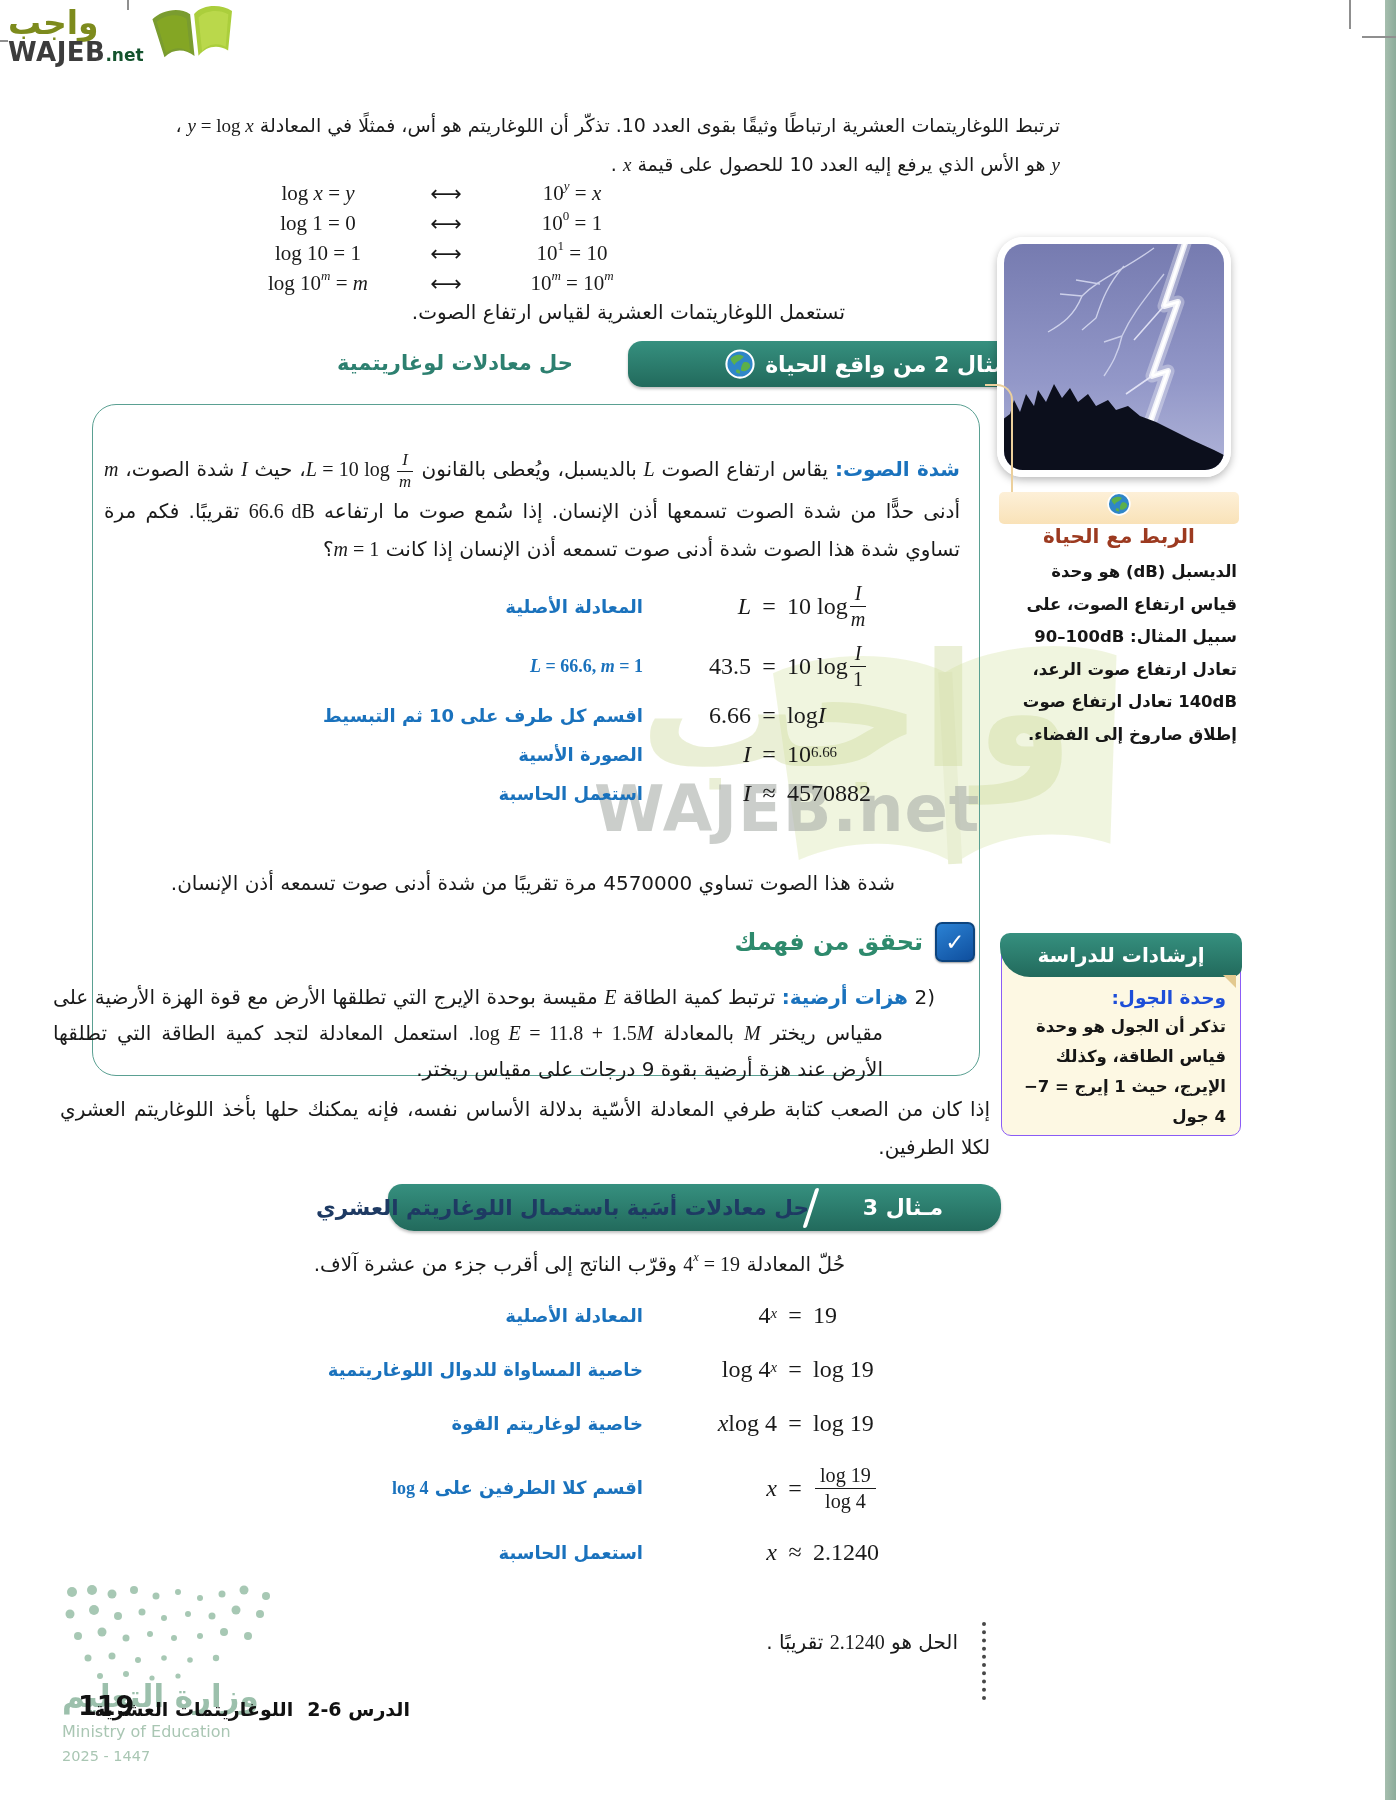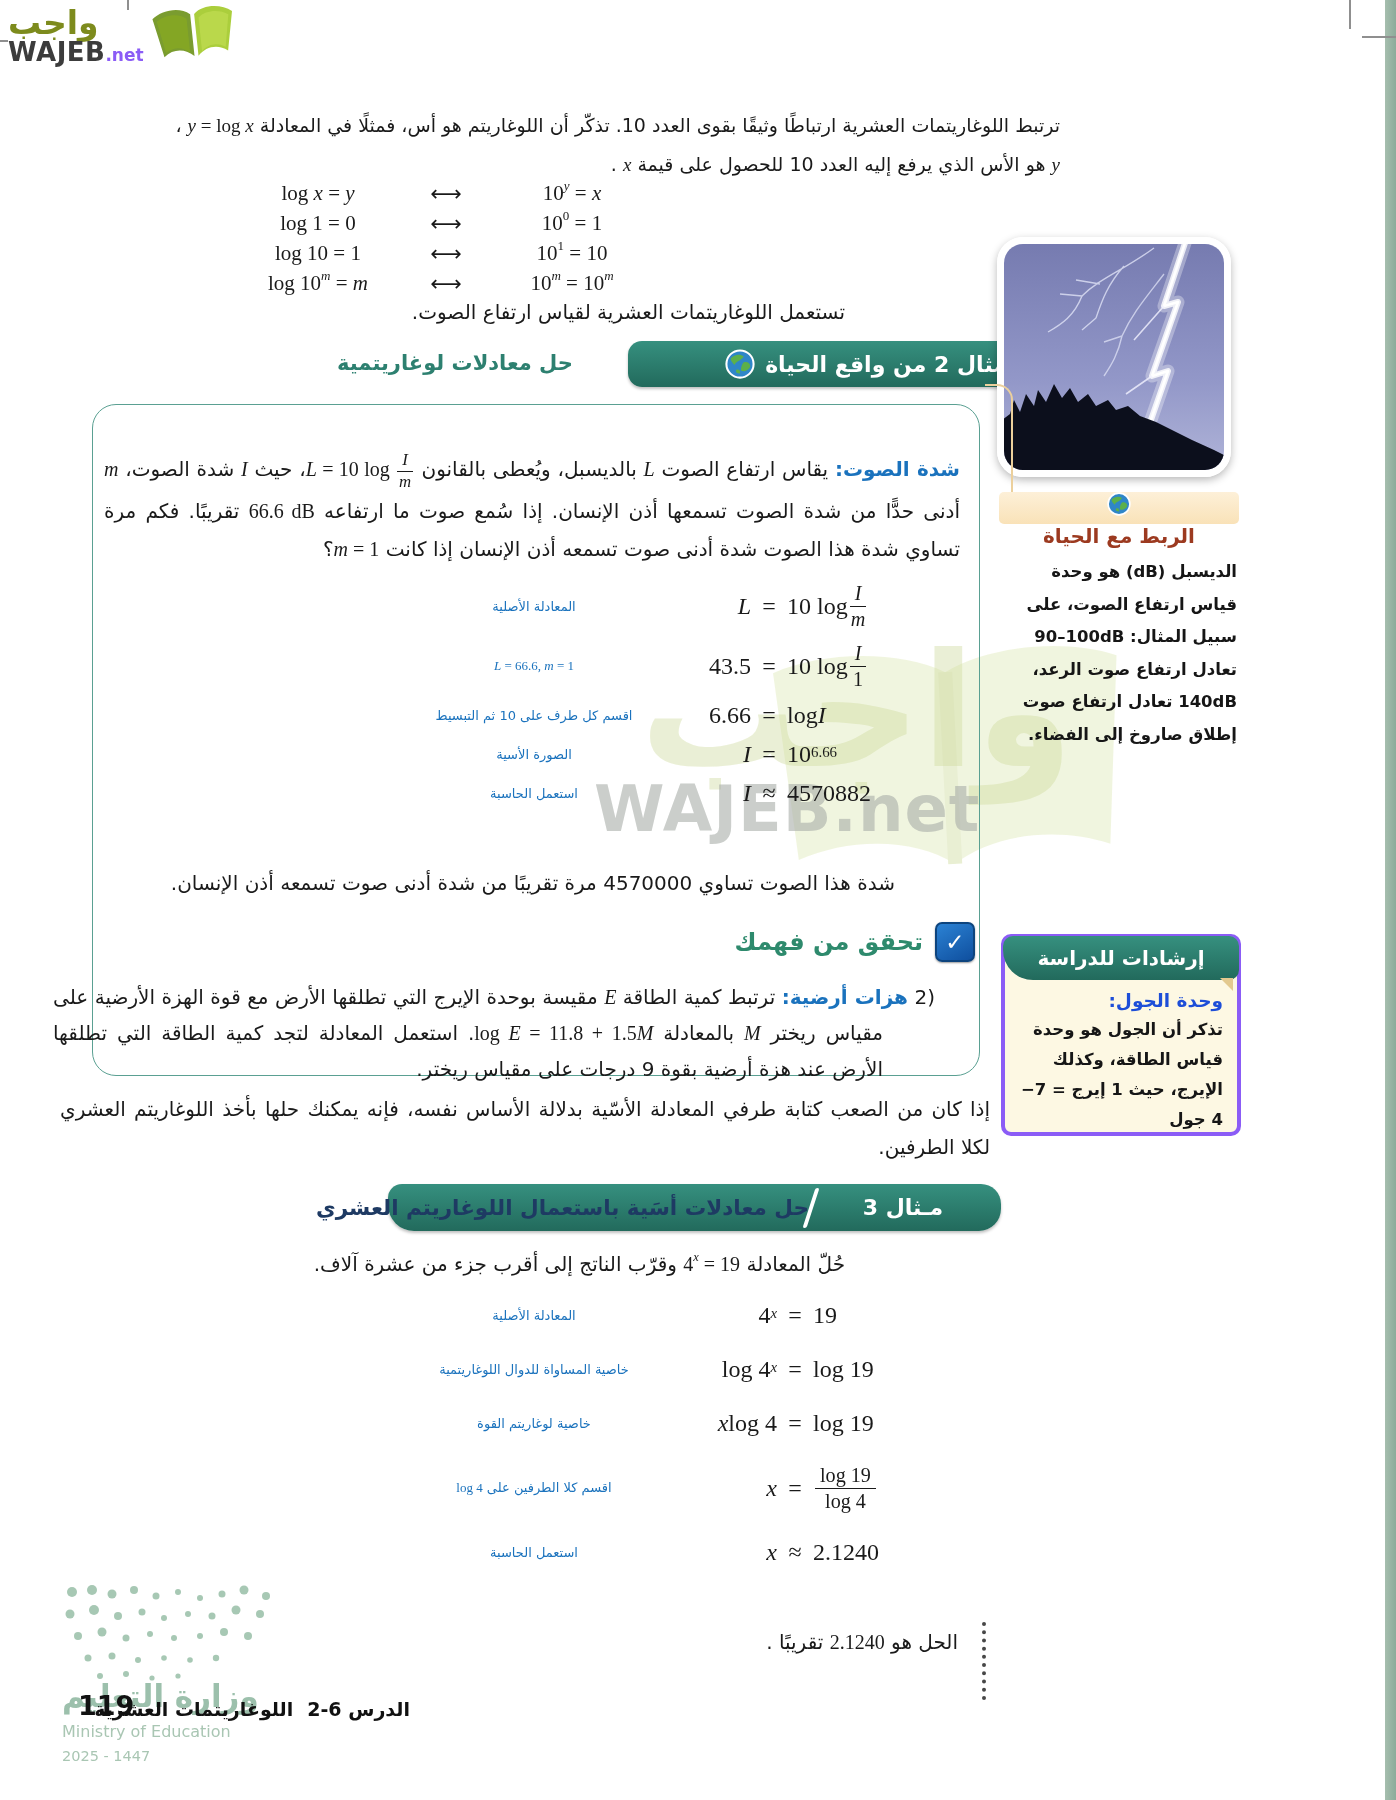--- a/index.html
+++ b/index.html
@@ -19,21 +19,21 @@
   .frac .fn{border-bottom:1.6px solid #1a1a1a;padding:0 5px 1px;}
   .frac .fd{padding-top:1px;}
   
   .green-strip{right:0;top:0;width:11px;height:1800px;background:linear-gradient(90deg,#a6beae,#8cab9a);}
   .cropmark{background:#8f8f8f;}
   
   .logo{left:8px;top:2px;width:195px;height:66px;display:flex;flex-direction:row;align-items:center;gap:4px;}
   .logo-text{display:flex;flex-direction:column;align-items:flex-start;line-height:1;}
   .logo-ar{font-size:33px;font-weight:bold;color:#7d8b1d;}
   .logo-latin{font-size:26px;font-weight:bold;color:#3c3c3c;letter-spacing:.5px;}
-  .logo-tld{font-size:17px;font-weight:bold;color:#8b5cf6;}
+  .logo-tld{font-size:17px;font-weight:bold;color:#14532d;}
   
   .intro{right:336px;top:106px;width:1010px;direction:rtl;text-align:right;}
   .intro-line{font-size:19px;line-height:39px;white-space:nowrap;}
   .logtable{left:232px;top:178px;width:424px;direction:ltr;}
   .lt-row{display:flex;align-items:center;height:30px;font-size:21px;}
   .lt-log{width:172px;text-align:center;}
   .lt-arrow{width:84px;text-align:center;font-size:22px;font-family:"DejaVu Sans",sans-serif;}
   .lt-exp{width:168px;text-align:center;}
   .soundline{right:551px;top:300px;direction:rtl;font-size:20px;white-space:nowrap;}
   
@@ -45,22 +45,22 @@
   .globe{width:30px;height:30px;flex:0 0 auto;}
   .ex2side{right:823px;top:351px;direction:rtl;font-size:21px;font-weight:bold;color:#2d8070;white-space:nowrap;}
   .ex2problem{left:104px;top:450px;width:856px;direction:rtl;text-align:justify;font-size:20px;line-height:38px;}
   .lead-blue{color:#1a72bd;font-weight:bold;}
   
   .steps{left:425px;width:560px;direction:ltr;}
   .s2{top:582px;}
   .s3{top:1302px;}
   .step-row{display:flex;align-items:center;margin-bottom:12px;}
   .s3 .step-row{margin-bottom:27px;}
-  .step-label{width:218px;text-align:center;direction:rtl;color:#1a72bd;font-weight:normal;
-              font-size:13px;white-space:nowrap;flex:0 0 auto;}
+  .step-label{width:218px;text-align:right;direction:rtl;color:#1a72bd;font-weight:bold;
+              font-size:18px;white-space:nowrap;flex:0 0 auto;}
   .step-label .m{color:#1a72bd;}
   .step-eq{display:flex;align-items:center;font-size:24px;margin-left:16px;}
   .lhs{display:flex;justify-content:flex-end;align-items:center;width:92px;flex:0 0 auto;}
   .s3 .lhs{width:118px;}
   .op{width:36px;text-align:center;flex:0 0 auto;display:flex;justify-content:center;}
   .rhs{display:flex;align-items:center;}
   .ex2conclusion{right:501px;top:871px;direction:rtl;font-size:20px;white-space:nowrap;}
   
   .checkhead{right:421px;top:922px;display:flex;align-items:center;gap:12px;}
   .check-title{font-size:24px;font-weight:bold;color:#2e8a6d;direction:rtl;white-space:nowrap;}
@@ -84,21 +84,21 @@
   .photo svg{display:block;width:100%;height:100%;}
   .connector{left:985px;top:384px;width:26px;height:112px;border-top:2.5px solid #ecd09c;
              border-right:2.5px solid #ecd09c;border-top-right-radius:16px;}
   .connect-head{left:999px;top:492px;width:240px;height:32px;background:linear-gradient(180deg,#fdf0d8,#f9e2b8);
                 border-radius:5px;display:flex;direction:rtl;align-items:center;justify-content:space-between;gap:8px;
                 color:#9c3a20;font-weight:bold;font-size:20px;flex-direction:column;}
   .connect-head .globe{width:24px;height:24px;}
   .connect-body{left:1001px;top:556px;width:236px;direction:rtl;text-align:right;font-size:16.5px;
                 font-weight:600;line-height:32.5px;color:#161616;}
   .connect-body .m{font-family:"DejaVu Sans",sans-serif;font-weight:bold;}
-  .hints{left:1001px;top:934px;width:240px;height:202px;background:#fdf8e3;border:4px solid #8b5cf6;
+  .hints{left:1001px;top:934px;width:240px;height:202px;background:#fdf8e3;border:1px solid #8b5cf6;
          border-radius:10px;box-sizing:border-box;}
   .hints-head{position:relative;height:44px;margin:-2px -2px 0;background:linear-gradient(180deg,#36907f,#226a5c);
               border-radius:10px 10px 10px 30px;display:flex;align-items:center;justify-content:center;
               color:#fff;font-size:20px;font-weight:bold;}
   .hints-notch{position:absolute;right:6px;top:42px;width:0;height:0;
                border-top:13px solid #e3c98f;border-left:13px solid transparent;}
   .hints-lead{margin:10px 14px 0;text-align:right;direction:rtl;color:#1d4ed8;font-size:18.5px;font-weight:bold;}
   .hints-text{margin:4px 14px;text-align:right;direction:rtl;font-size:16.5px;font-weight:600;line-height:30px;color:#161616;}
   .hints-text .m{font-family:"DejaVu Sans",sans-serif;font-weight:bold;}
   

